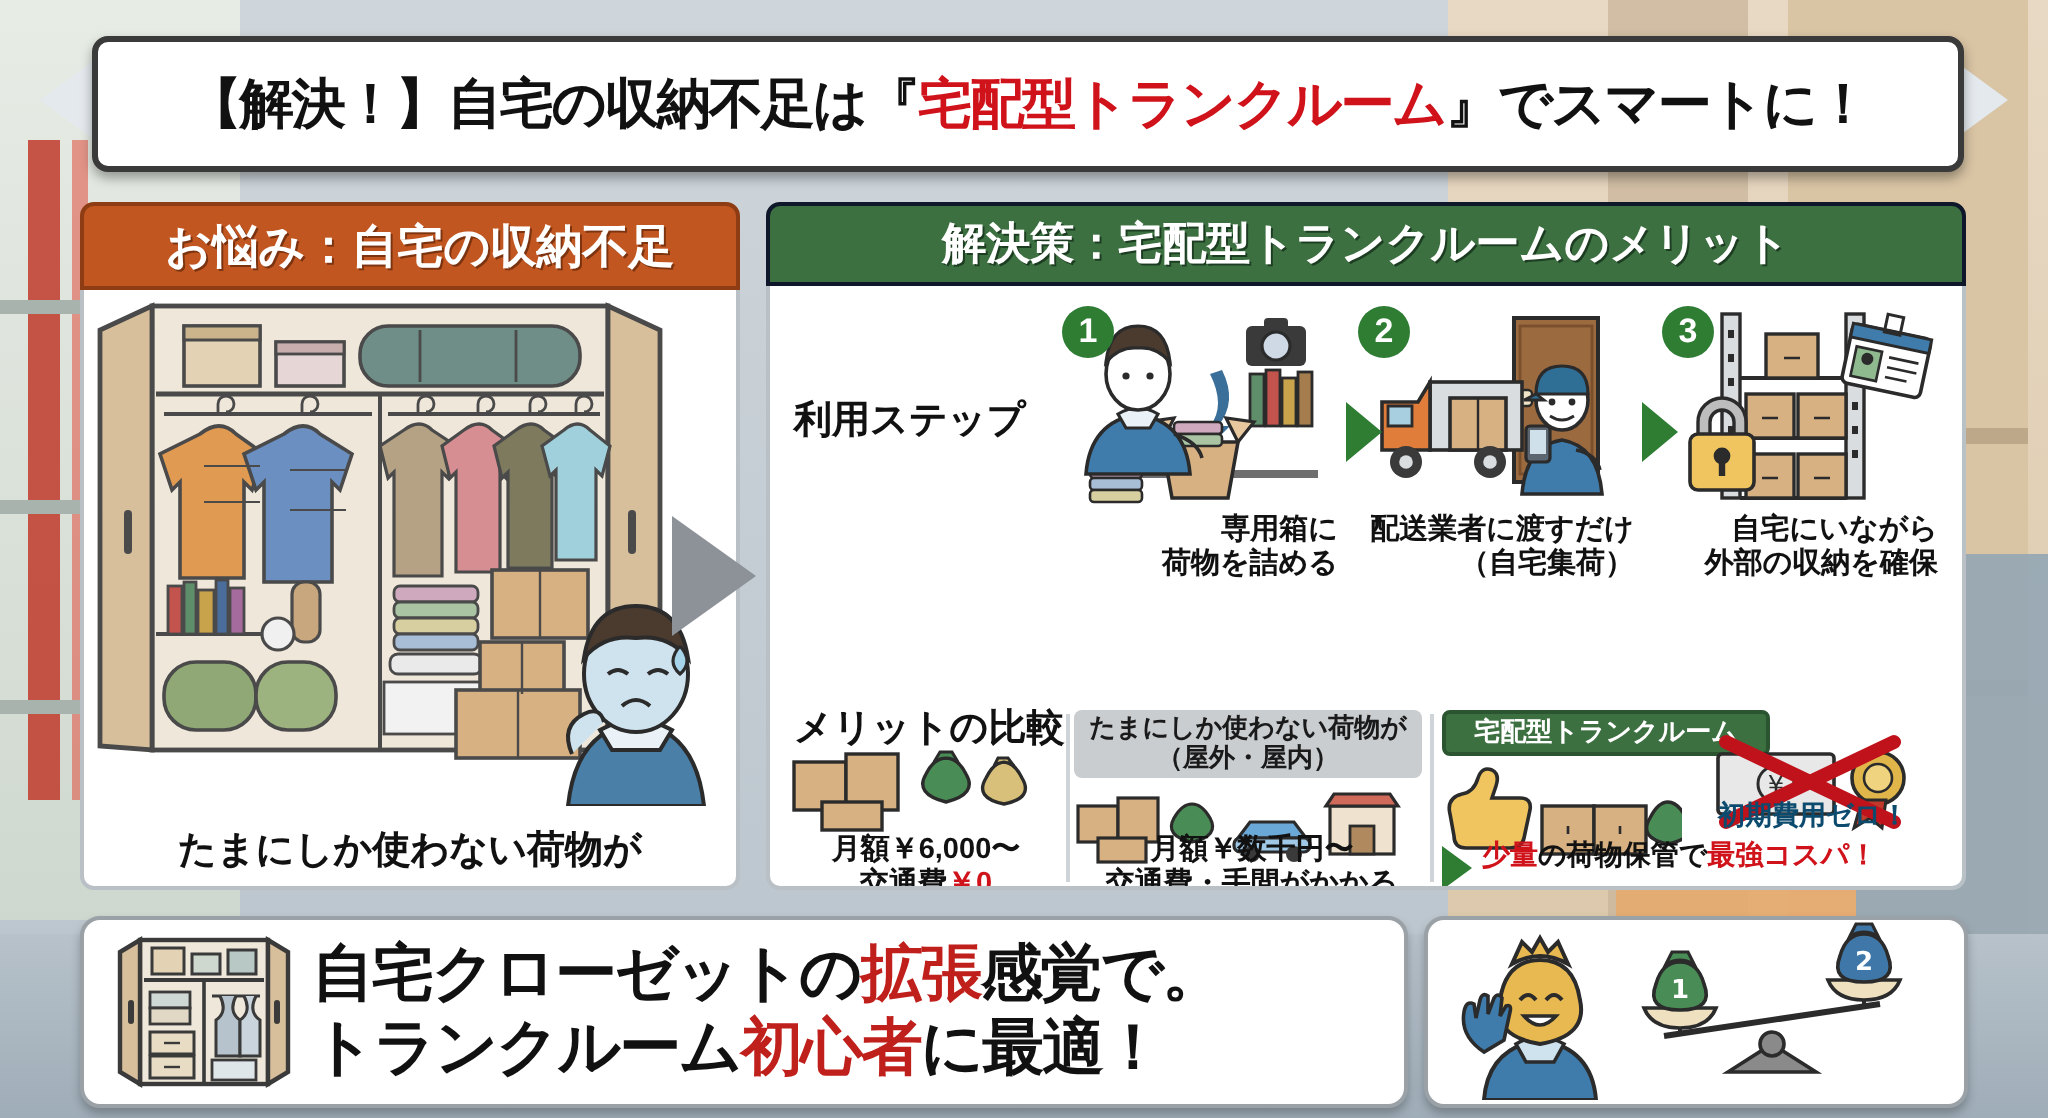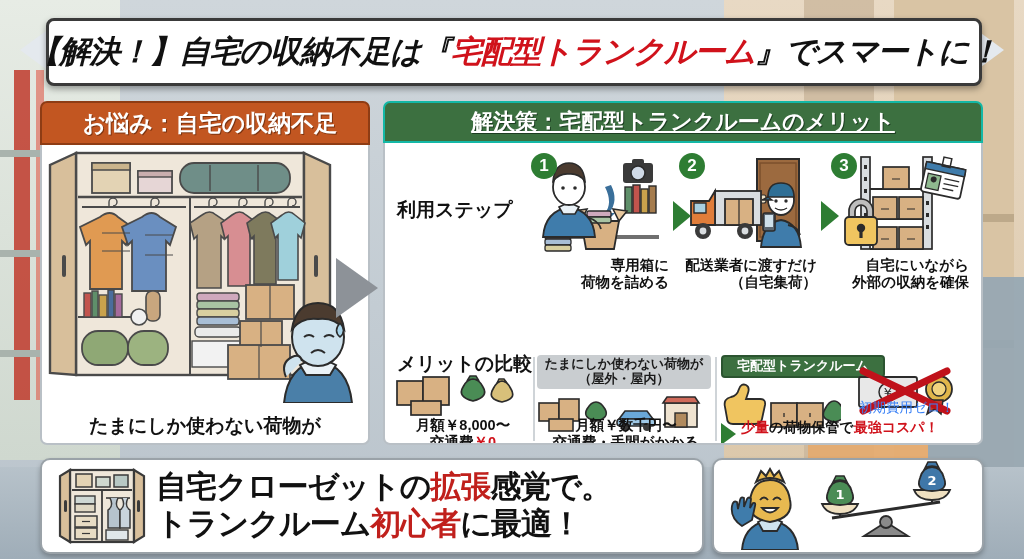--- a/index.html
+++ b/index.html
@@ -28,21 +28,21 @@
   .bg-blue-block{position:absolute;right:0;bottom:92px;width:96px;height:190px;background:#93a6b4;opacity:.9;}
 
   
   #title-bar{
     position:absolute;left:46px;top:18px;width:930px;height:62px;
     background:#ffffff;border:3px solid #3a3a3a;border-radius:8px;
     box-shadow:0 3px 6px rgba(0,0,0,.35);
     display:flex;align-items:center;justify-content:center;z-index:6;
   }
   #title-text{
-    font-size:31px;font-weight:bold;color:#111;letter-spacing:-1px;white-space:nowrap;font-style:italic;
+    font-size:27px;font-weight:bold;color:#111;letter-spacing:-1px;white-space:nowrap;
   }
   #title-text .hl{color:#d0121b;}
   .ribbon-tail{position:absolute;top:28px;width:0;height:0;z-index:5;}
   .ribbon-left{left:20px;border-top:22px solid transparent;border-bottom:22px solid transparent;border-right:30px solid #e4e9ee;}
   .ribbon-right{right:20px;border-top:22px solid transparent;border-bottom:22px solid transparent;border-left:30px solid #e4e9ee;}
 
   
   #left-panel{position:absolute;left:40px;top:101px;width:330px;height:340px;z-index:4;}
   #left-head{
     background:#c25621;border:2px solid #8e3c14;border-radius:7px 7px 0 0;
@@ -59,23 +59,23 @@
   }
 
   #arrow-mid{
     position:absolute;left:336px;top:258px;width:0;height:0;z-index:5;
     border-top:30px solid transparent;border-bottom:30px solid transparent;
     border-left:42px solid #8d9298;
   }
 
   #right-panel{position:absolute;left:383px;top:101px;width:600px;height:340px;z-index:4;}
   #right-head{
-    background:#3c7040;border:2px solid #14b8a6;border-radius:7px 7px 0 0;
+    background:#3c7040;border:2px solid #0f172a;border-radius:7px 7px 0 0;
     height:38px;display:flex;align-items:center;justify-content:center;
-    color:#fff;font-weight:bold;font-size:22px;text-shadow:1px 1px 0 #1d3d22;text-decoration:underline;
+    color:#fff;font-weight:bold;font-size:22px;text-shadow:1px 1px 0 #1d3d22;
   }
   #right-body{
     background:#fff;border:2px solid #b9c0c6;border-top:none;border-radius:0 0 7px 7px;
     height:300px;position:relative;overflow:hidden;
   }
   .sec-title{position:absolute;font-size:19px;font-weight:bold;color:#111;}
 
   
   .step{position:absolute;top:12px;width:132px;}
   .step-num{
@@ -99,21 +99,21 @@
   .tag-green{background:#3c7040;color:#fff;border:2px solid #2b5430;}
   .price{position:absolute;text-align:center;font-size:14.5px;font-weight:bold;color:#111;line-height:1.2;}
   .price .red{color:#d0121b;}
   .divider{position:absolute;width:2px;background:#cfd4d8;}
   #conclusion{
     position:absolute;font-size:14px;font-weight:bold;color:#111;white-space:nowrap;
   }
   #conclusion .red{color:#d0121b;}
   #concl-arrow{position:absolute;width:0;height:0;
     border-top:11px solid transparent;border-bottom:11px solid transparent;border-left:15px solid #2e7d33;}
-  #zero-label{position:absolute;font-size:13.5px;font-weight:normal;color:#3b82f6;white-space:nowrap;}
+  #zero-label{position:absolute;font-size:13.5px;font-weight:bold;color:#0c4a6e;white-space:nowrap;}
 
   
   #bottom-banner{
     position:absolute;left:40px;top:458px;width:660px;height:92px;
     background:#fff;border:2px solid #9aa2a8;border-radius:10px;
     box-shadow:0 3px 5px rgba(0,0,0,.25);z-index:6;
     display:flex;align-items:center;
   }
   #banner-text{margin-left:8px;font-size:31px;font-weight:bold;color:#111;line-height:1.18;letter-spacing:-1px;}
   #banner-text .red{color:#c0201c;}
@@ -429,21 +429,21 @@
         <rect x="4" y="10" width="26" height="24"></rect>
           <rect x="30" y="6" width="26" height="28"></rect>
         <rect x="18" y="30" width="30" height="14"></rect>
       </g>
       <path d="M70 16 q4 -8 10 -8 q6 0 10 8 q6 10 -10 14 q-16 -4 -10 -14 z" fill="#4a8c55" stroke="#2b2b2b" stroke-width="1.7"></path>
       <path d="M74 10 q6 -4 12 0 l-3 -5 h-6 z" fill="#4a8c55" stroke="#2b2b2b" stroke-width="1.5"></path>
       <path d="M100 18 q4 -8 9 -8 q5 0 9 8 q6 10 -9 13 q-15 -3 -9 -13 z" fill="#d8c07a" stroke="#2b2b2b" stroke-width="1.7"></path>
       <path d="M104 12 q5 -4 10 0 l-3 -4 h-5 z" fill="#d8c07a" stroke="#2b2b2b" stroke-width="1.5"></path>
     </svg>
     <div class="price" style="left:8px;top:274px;width:140px;">
-      <div>月額￥8,000〜</div>
+      <div>月額￥6,000〜</div>
       <div><span>交通費</span><span class="red">￥0</span></div>
     </div>
 
     <div class="tagbox tag-gray" style="left:152px;top:212px;width:162px;">
       <div>たまにしか使わない荷物が</div>
       <div>（屋外・屋内）</div>
     </div>
     <svg style="position:absolute;left:152px;top:252px;" width="176" height="40" viewBox="0 0 176 40">
       <g fill="#d8b183" stroke="#2b2b2b" stroke-width="1.6">
         <rect x="2" y="8" width="20" height="18"></rect>

